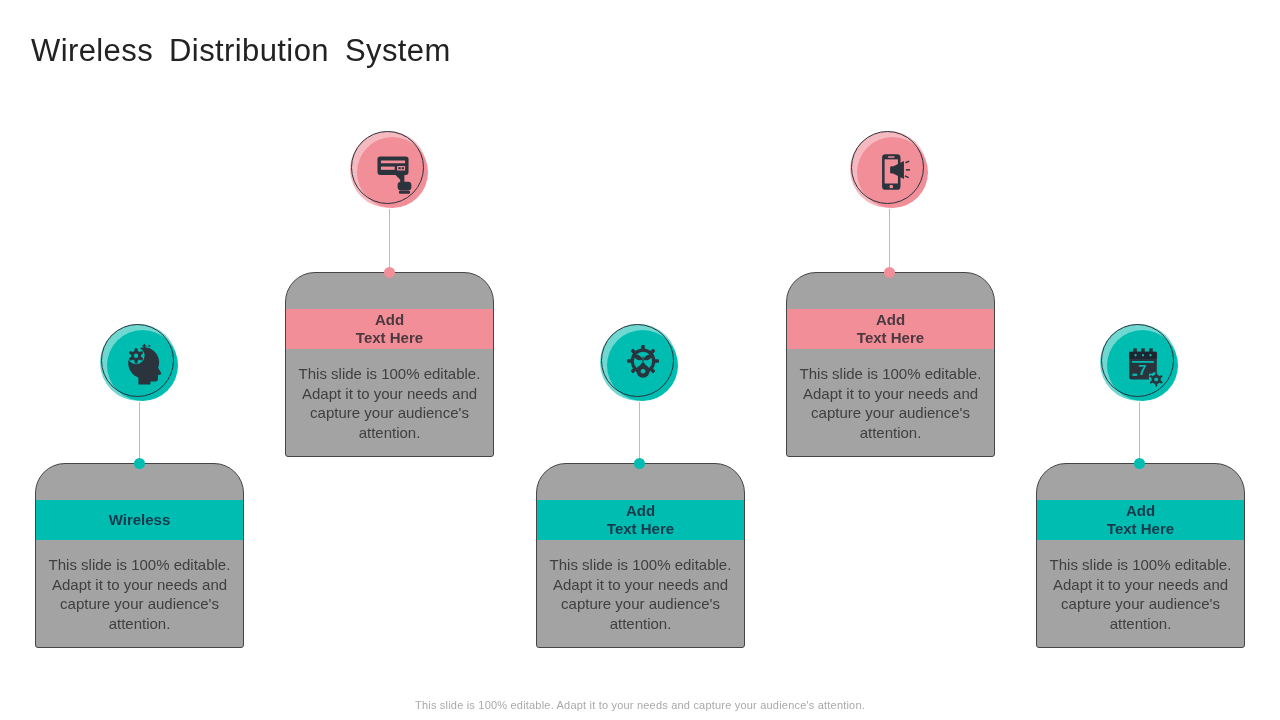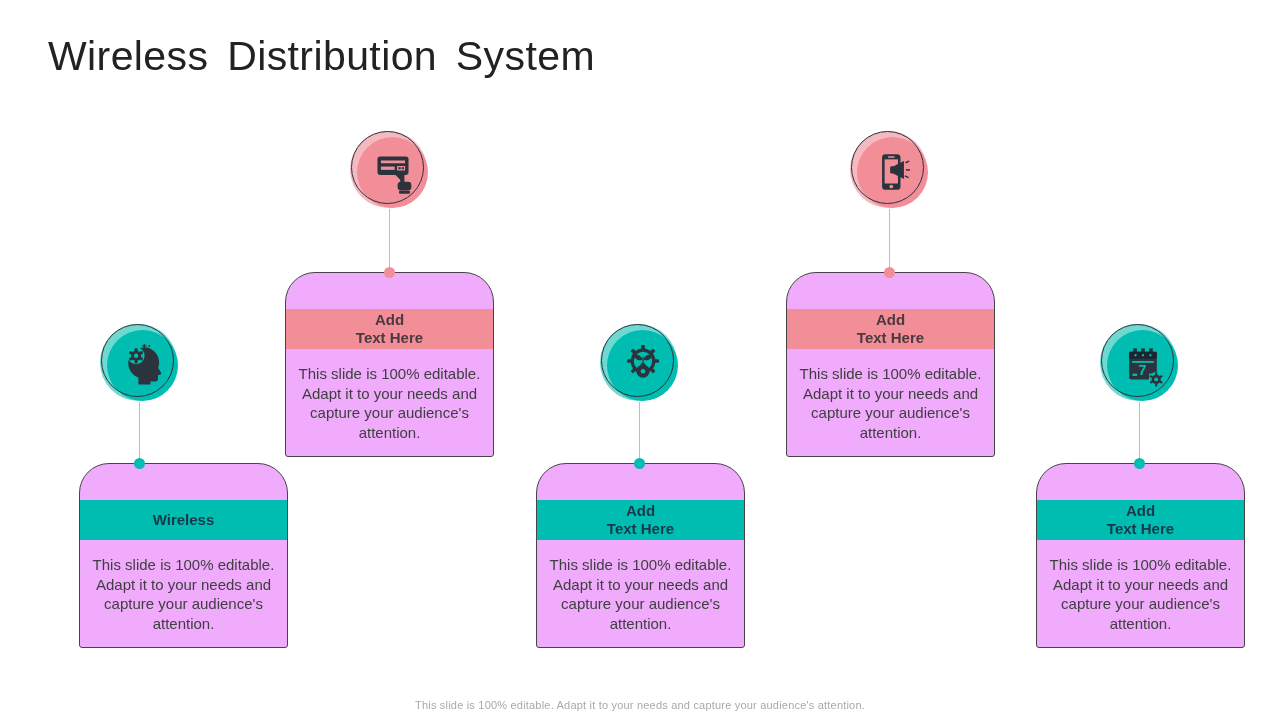--- a/index.html
+++ b/index.html
@@ -1,22 +1,22 @@
 <!DOCTYPE html>
 <html><head>
 <meta charset="utf-8">
 <style>
   html,body { margin:0; padding:0; background:#ffffff; }
   .stage {
     position:relative; width:1280px; height:720px; background:#ffffff;
     font-family:"Liberation Sans", sans-serif; overflow:hidden;
   }
   .title {
-    position:absolute; left:48px; top:33px;
-    font-size:41px; color:#222222; letter-spacing:0.4px; word-spacing:7px;
+    position:absolute; left:31px; top:33px;
+    font-size:31px; color:#222222; letter-spacing:0.4px; word-spacing:7px;
     font-weight:400;
   }
   .footer {
     position:absolute; left:0; right:0; top:699px; text-align:center;
     font-size:11px; color:#a9a9a9; letter-spacing:0.2px;
   }
   
   .icon-group { position:absolute; width:80px; height:80px; }
   .circle-tint { position:absolute; left:0; top:1px; width:77px; height:77px; border-radius:50%; }
   .circle-fill { position:absolute; left:7px; top:7px; width:71px; height:71px; border-radius:50%; }
@@ -27,21 +27,21 @@
   .teal-g .circle-fill { background:#00bdb2; }
   .pink-g .circle-tint { background:#f5bac0; }
   .pink-g .circle-fill { background:#f28e98; }
   
   .connector { position:absolute; width:1px; background:#bdbdbd; z-index:1; }
   .dot { position:absolute; width:11px; height:11px; border-radius:50%; z-index:3; }
   .dot.teal { background:#00bdb2; }
   .dot.pink { background:#f28e98; }
   
   .card {
-    position:absolute; width:209px; height:185px; background:#f0abfc;
+    position:absolute; width:209px; height:185px; background:#a3a3a3;
     border:1px solid #454545; border-radius:30px 30px 3px 3px;
     box-sizing:border-box; z-index:2;
   }
   .band {
     position:absolute; left:0; right:0; top:36px; height:40px;
     display:flex; flex-direction:column; justify-content:center;
     text-align:center; font-weight:700; font-size:15px; line-height:18px;
   }
   .band.teal { background:#00bdb2; color:#17394b; }
   .band.pink { background:#f28e98; color:#4c393f; }
@@ -180,21 +180,21 @@
   <div class="connector" style="left:639px; top:402px; height:61px;"></div>
   <div class="connector" style="left:889px; top:209px; height:63px;"></div>
   <div class="connector" style="left:1139px; top:402px; height:61px;"></div>
 
   <div class="dot teal" style="left:134px; top:458px;"></div>
   <div class="dot pink" style="left:384px; top:267px;"></div>
   <div class="dot teal" style="left:634px; top:458px;"></div>
   <div class="dot pink" style="left:884px; top:267px;"></div>
   <div class="dot teal" style="left:1134px; top:458px;"></div>
 
-  <div class="card" style="left:35px; top:463px;margin-left:44px;">
+  <div class="card" style="left:35px; top:463px;">
     <div class="band teal">
       <span>Wireless</span>
     </div>
     <div class="card-body">This slide is 100% editable. Adapt it to your needs and capture your audience's attention.</div>
   </div>
 
   <div class="card" style="left:285px; top:272px;">
     <div class="band pink">
       <span>Add</span>
       <span>Text Here</span>

